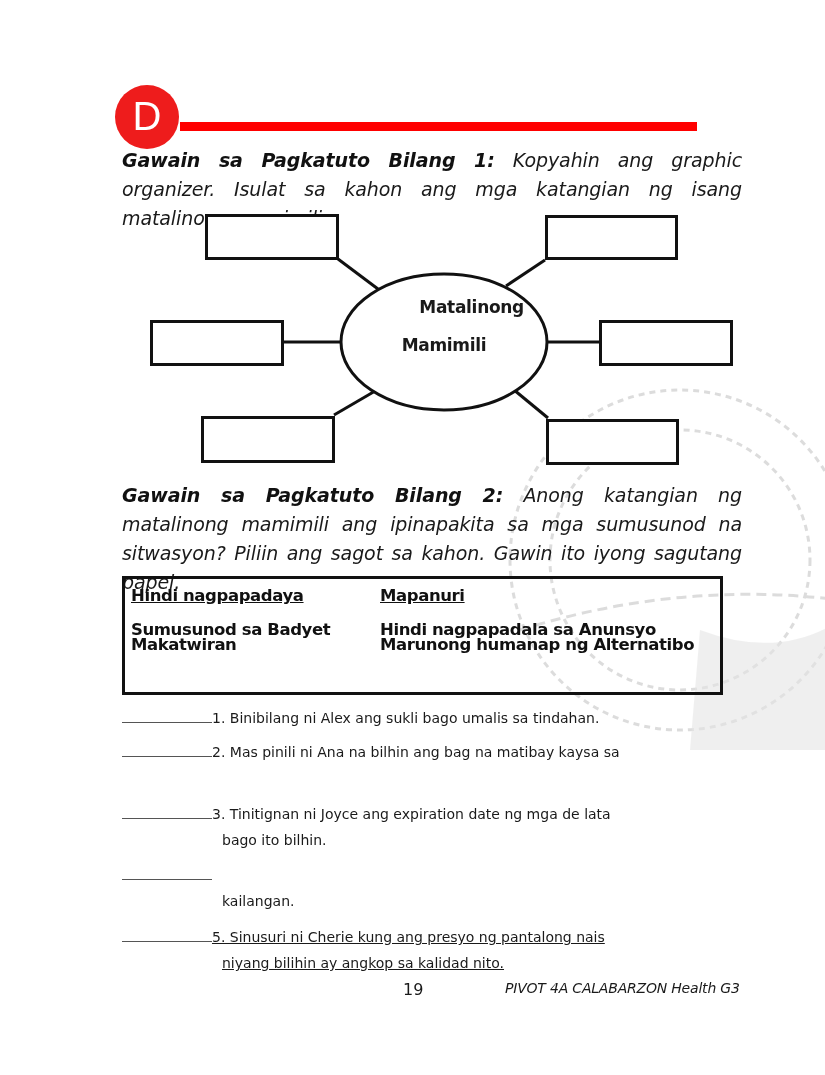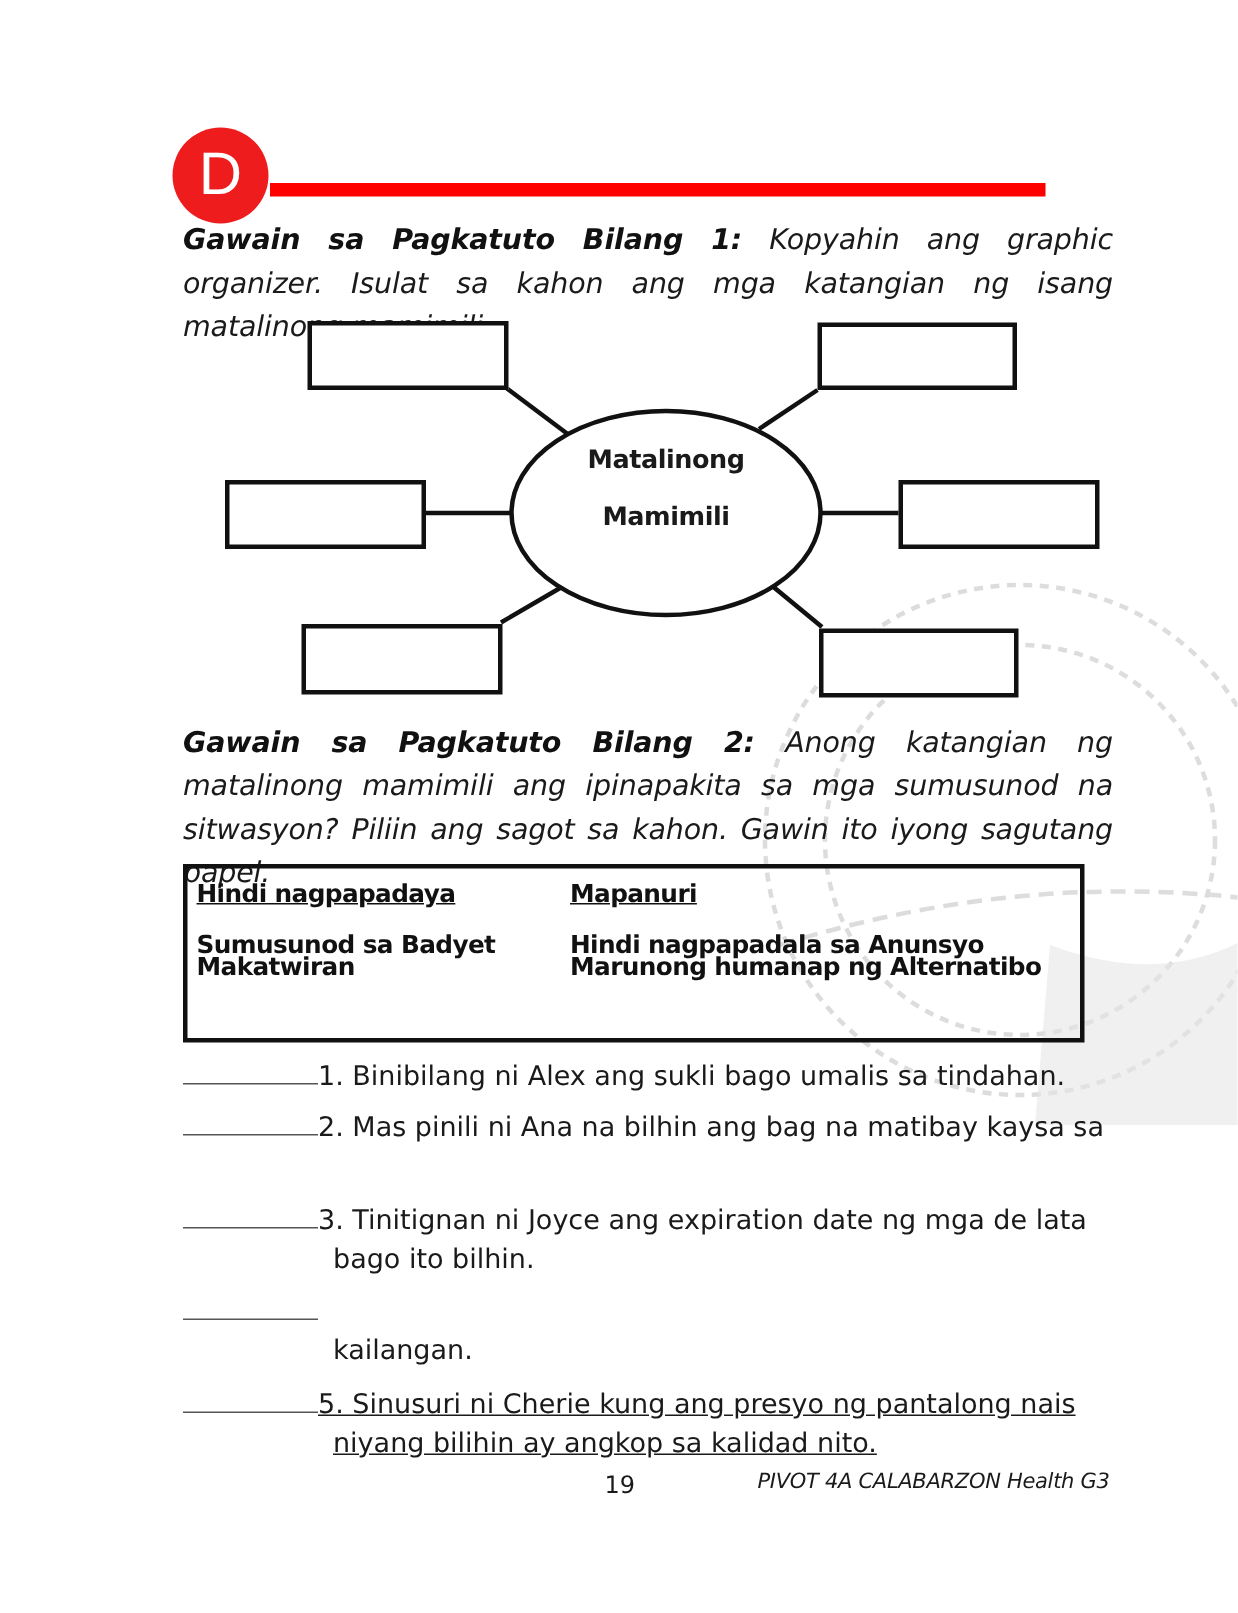--- a/index.html
+++ b/index.html
@@ -41,21 +41,21 @@
     }
     .choice {
       position: absolute; font-size: 16.5px; font-weight: 700; letter-spacing: -0.4px;
       color: #111; white-space: nowrap;
     }
     .col-a { left: 6px; }
     .col-b { left: 255px; }
     .r1 { top: 7px; text-decoration: underline; } .r2 { top: 41px; text-align: right; } .r3 { top: 56px; }
 
     
-    .item { left: 122px; width: 620px; font-size: 18px; line-height: 26px; }
+    .item { left: 122px; width: 620px; font-size: 14px; line-height: 26px; }
     .item .blank { display: inline-block; width: 90px; border-bottom: 1px solid #555; height: 18px; vertical-align: baseline; }
     .item .cont { display: block; padding-left: 100px; }
     .i1 { top: 704px; } .i2 { top: 738px; } .i3 { top: 800px; } .i4 { top: 861px; } .i5 { top: 923px; text-decoration: underline; }
 
     .pagenum { left: 403px; top: 980px; font-size: 16px; }
     .footer { left: 505px; top: 980px; font-size: 14px; font-style: italic; letter-spacing: -0.2px; }
 
     
     .watermark { left: 440px; top: 300px; width: 400px; height: 450px; opacity: 0.25; pointer-events: none; }
   </style>
@@ -90,21 +90,21 @@
     <line x1="508" y1="385" x2="548" y2="418"></line>
     <ellipse cx="444" cy="342" rx="103" ry="68" fill="#fff"></ellipse>
   </g>
 </svg>
 <div class="node-box" style="left:205px;top:214px;width:134px;height:46px;"></div>
 <div class="node-box" style="left:150px;top:320px;width:134px;height:46px;"></div>
 <div class="node-box" style="left:201px;top:416px;width:134px;height:47px;"></div>
 <div class="node-box" style="left:545px;top:215px;width:133px;height:45px;"></div>
 <div class="node-box" style="left:599px;top:320px;width:134px;height:46px;"></div>
 <div class="node-box" style="left:546px;top:419px;width:133px;height:46px;"></div>
-<div class="center-text" style="top:297px;">Matalinong</div>
+<div class="center-text" style="top:297px;text-align:right;">Matalinong</div>
 <div class="center-text" style="top:335px;">Mamimili</div>
 
 <div class="abs para p2">
   <b>Gawain sa Pagkatuto Bilang 2:</b><span> Anong katangian ng matalinong mamimili ang ipinapakita sa mga sumusunod na sitwasyon? Piliin ang sagot sa kahon. Gawin ito iyong sagutang papel.</span>
 </div>
 
 <div class="abs choices">
   <div class="choice col-a r1">Hindi nagpapadaya</div>
   <div class="choice col-a r2">Sumusunod sa Badyet</div>
   <div class="choice col-a r3">Makatwiran</div>

